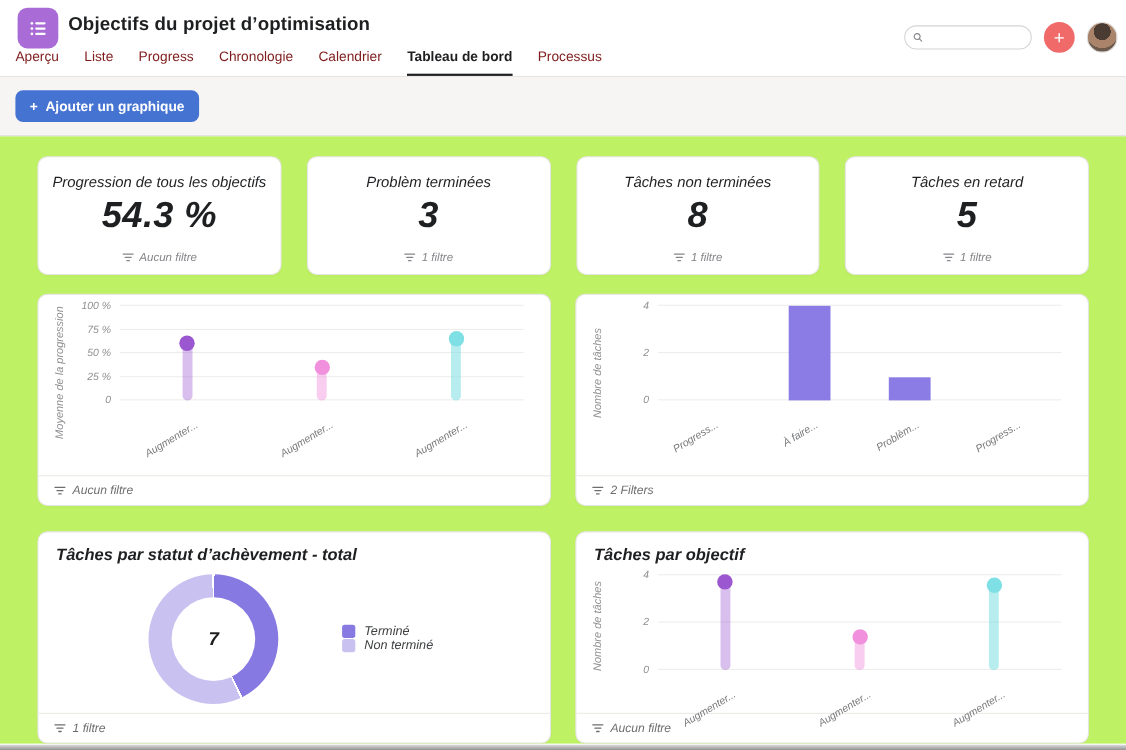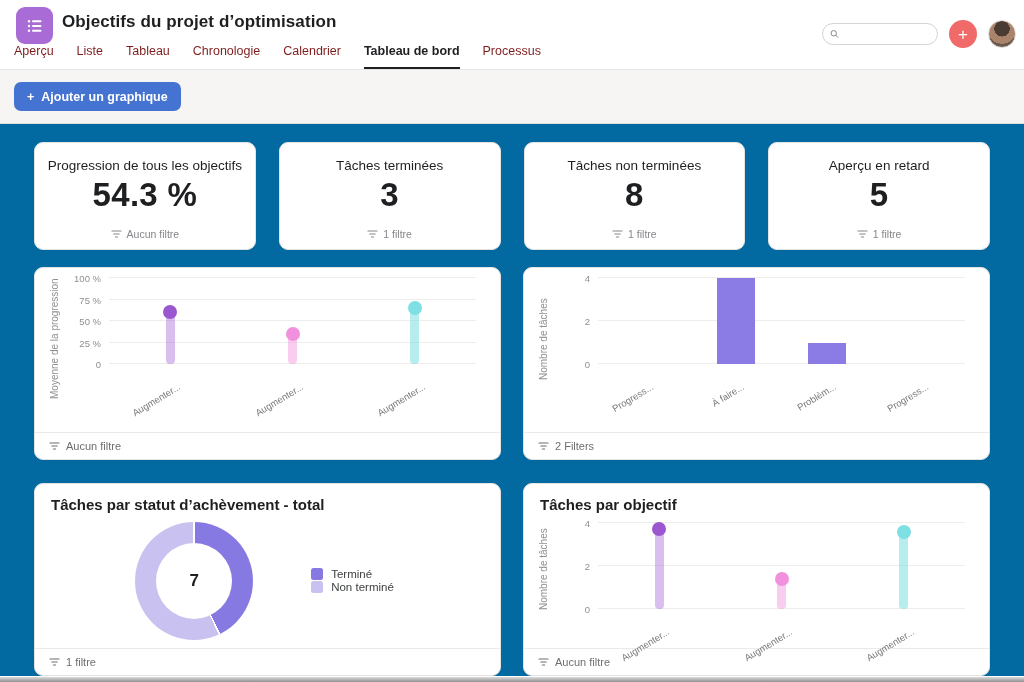--- a/index.html
+++ b/index.html
@@ -27,21 +27,21 @@
     background:radial-gradient(circle at 50% 30%, #4a3b33 0 34%, #a9846a 35% 66%, #6e5a4d 67% 100%); }
 
   
   .toolbar { height:54px; background:#f6f5f4; border-bottom:1px solid #dedcda;
     display:flex; align-items:center; padding-left:14px; }
   .add-chart-btn { display:flex; align-items:center; gap:7px; background:#4573d2; color:#fff;
     border:none; border-radius:7px; height:29px; padding:0 13px; font-size:12.5px; font-weight:600;
     font-family:"Liberation Sans", sans-serif; cursor:pointer; }
 
   
-  .content { padding:18px 34px 0; background:#0369a1; }
+  .content { padding:18px 34px 0; background:#bef264;font-style:italic; }
   .card { background:#fff; border:1px solid #e6e4e1; border-radius:9px; box-shadow:0 1px 2px rgba(0,0,0,.02); }
 
   .kpi-row { display:grid; grid-template-columns:repeat(4,1fr); gap:23px; }
   .kpi { height:108px; position:relative; text-align:center; padding-top:15px; }
   .kpi-title { font-size:13.5px; color:#1e1f21; }
   .kpi-value { font-size:33px; font-weight:600; margin-top:3px; letter-spacing:.3px; }
   .kpi-footer { position:absolute; left:0; right:0; bottom:9px; display:flex; align-items:center;
     justify-content:center; gap:5px; color:#82838
 
 4; color:#85868a; font-size:10.5px; }
@@ -91,21 +91,21 @@
           <rect x="7" y="9" width="9.5" height="2" rx="1" fill="#fff"></rect>
         <circle cx="4" cy="14.8" r="1.2" fill="#fff"></circle>
           <rect x="7" y="13.8" width="9.5" height="2" rx="1" fill="#fff"></rect>
       </svg>
     </div>
     <div class="page-title">Objectifs du projet d’optimisation</div>
 
     <div class="tabs">
       <div class="tab">Aperçu</div>
       <div class="tab">Liste</div>
-      <div class="tab">Tableau</div>
+      <div class="tab">Progress</div>
       <div class="tab">Chronologie</div>
       <div class="tab">Calendrier</div>
       <div class="tab active">Tableau de bord</div>
       <div class="tab">Processus</div>
     </div>
 
     <div class="header-right">
       <div class="search-pill">
         <svg width="12" height="12" viewBox="0 0 12 12">
           <circle cx="5" cy="5" r="3.6" fill="none" stroke="#84858a" stroke-width="1.3"></circle>
@@ -136,21 +136,21 @@
               <g stroke="#85868a" stroke-width="1.2" stroke-linecap="round">
                 <line x1="1" y1="2" x2="10" y2="2"></line>
                 <line x1="2.8" y1="5" x2="8.2" y2="5"></line>
                 <line x1="4.4" y1="8" x2="6.6" y2="8"></line>
               </g>
             </svg>
           <span>Aucun filtre</span>
         </div>
       </div>
       <div class="card kpi">
-        <div class="kpi-title">Tâches terminées</div>
+        <div class="kpi-title">Problèm terminées</div>
         <div class="kpi-value">3</div>
         <div class="kpi-footer">
           <svg width="11" height="10" viewBox="0 0 11 10">
               <g stroke="#85868a" stroke-width="1.2" stroke-linecap="round">
                 <line x1="1" y1="2" x2="10" y2="2"></line>
                 <line x1="2.8" y1="5" x2="8.2" y2="5"></line>
                 <line x1="4.4" y1="8" x2="6.6" y2="8"></line>
               </g>
             </svg>
           <span>1 filtre</span>
@@ -164,21 +164,21 @@
               <g stroke="#85868a" stroke-width="1.2" stroke-linecap="round">
                 <line x1="1" y1="2" x2="10" y2="2"></line>
                 <line x1="2.8" y1="5" x2="8.2" y2="5"></line>
                 <line x1="4.4" y1="8" x2="6.6" y2="8"></line>
               </g>
             </svg>
           <span>1 filtre</span>
         </div>
       </div>
       <div class="card kpi">
-        <div class="kpi-title">Aperçu en retard</div>
+        <div class="kpi-title">Tâches en retard</div>
         <div class="kpi-value">5</div>
         <div class="kpi-footer">
           <svg width="11" height="10" viewBox="0 0 11 10">
               <g stroke="#85868a" stroke-width="1.2" stroke-linecap="round">
                 <line x1="1" y1="2" x2="10" y2="2"></line>
                 <line x1="2.8" y1="5" x2="8.2" y2="5"></line>
                 <line x1="4.4" y1="8" x2="6.6" y2="8"></line>
               </g>
             </svg>
           <span>1 filtre</span>

